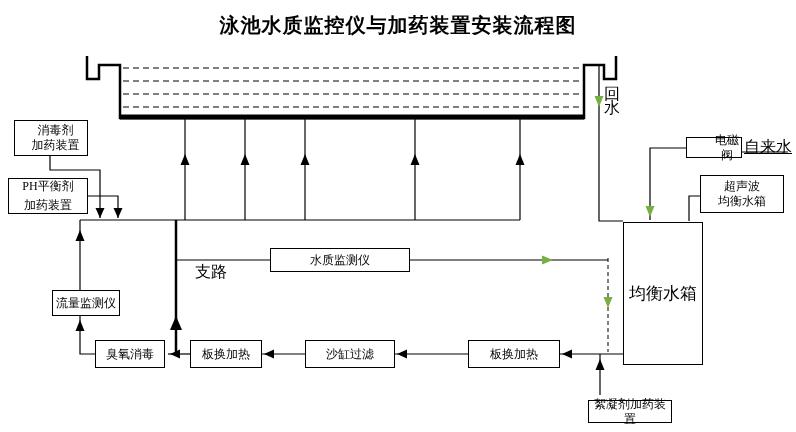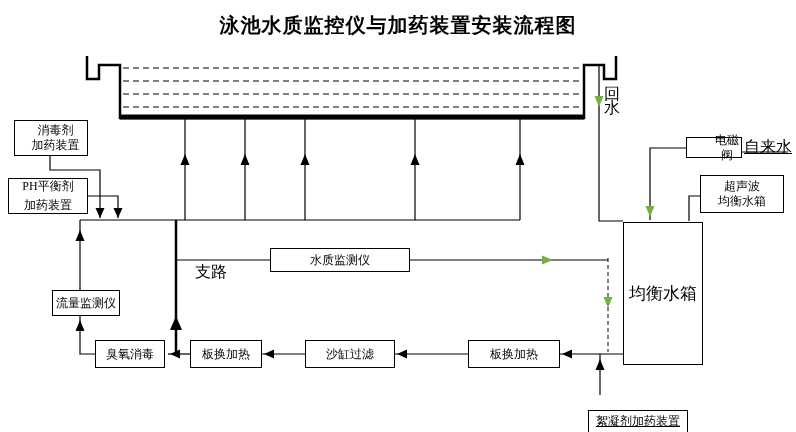--- a/index.html
+++ b/index.html
@@ -23,21 +23,21 @@
   .n-ph{left:8px;top:178px;width:80px;height:36px;justify-content:space-between;}
   .n-flow{left:52px;top:290px;width:68px;height:26px;}
   .n-ozone{left:95px;top:340px;width:70px;height:28px;}
   .n-heater{left:190px;top:340px;width:72px;height:28px;}
   .n-filter{left:305px;top:340px;width:90px;height:28px;}
   .n-wqm{left:270px;top:248px;width:140px;height:24px;}
   .n-pump{left:468px;top:340px;width:92px;height:28px;}
   .n-tank{left:623px;top:222px;width:80px;height:143px;border-width:1.5px;font-size:17px;}
   .n-valve{left:686px;top:137px;width:56px;height:21px;padding-left:26px;}
   .n-ultra{left:700px;top:175px;width:84px;height:38px;}
-  .n-floc{left:588px;top:410px;width:100px;height:23px;text-decoration:underline;}
+  .n-floc{left:588px;top:400px;width:84px;height:23px;}
   
   .l-branch{left:195px;top:263px;}
   .l-tap{left:744px;top:138px;text-decoration:underline;}
   .l-return{left:604px;top:87px;width:14px;word-break:break-all;line-height:14px;}
 </style>
 </head>
 <body>
 
 <div class="stage">
 

